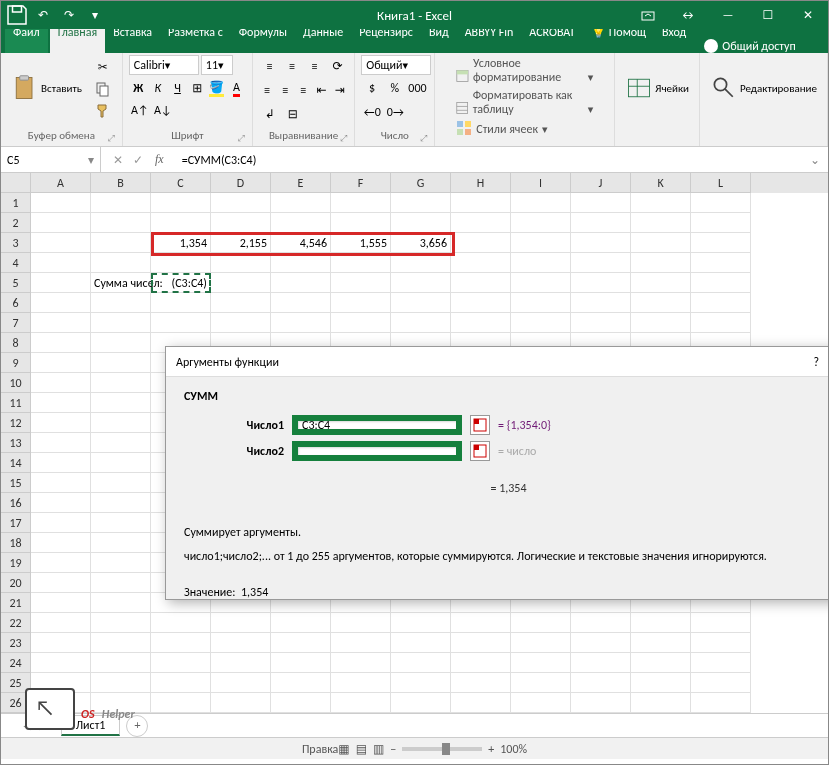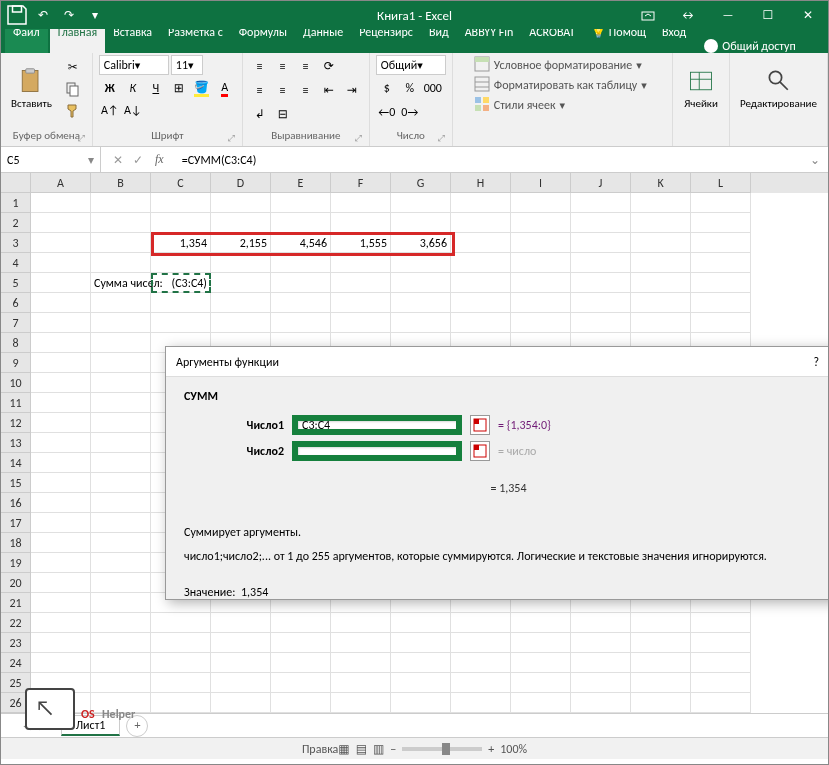--- a/index.html
+++ b/index.html
@@ -13,21 +13,21 @@
 .ribbon-tabs{height:24px;background:#0e7241;display:flex;align-items:flex-end;padding-left:4px}
 .tab{padding:14px 8px;color:#fff;font-size:12px;cursor:pointer;white-space:nowrap}
 .tab.file{background:#1a8a52;margin-right:2px}
 .tab.active{background:#f1f1f1;color:#217346}
 .share{display:flex;align-items:center;gap:4px;padding:0 10px;color:#fff}
 .share .avatar{width:14px;height:14px;border-radius:50%;background:#fff;display:inline-block}
 .ribbon{height:94px;background:#f1f1f1;border-bottom:1px solid #ccc;display:flex;overflow:hidden}
 .group{border-right:1px solid #ddd;padding:2px 6px;display:flex;flex-direction:column;justify-content:space-between;position:relative}
 .group-label{font-size:11px;color:#666;text-align:center;padding:2px 0}
 .group-body{flex:1;display:flex;align-items:flex-start;gap:4px}
-.big-btn{display:flex;flex-direction:column;align-items:center;justify-content:center;gap:2px;padding:4px;min-width:44px;height:66px}
+.big-btn{display:flex;flex-direction:row;align-items:center;justify-content:center;gap:2px;padding:4px;min-width:44px;height:66px}
 .big-btn svg{width:28px;height:28px}
 .small-stack{display:flex;flex-direction:column;gap:2px;padding:2px}
 .small-btn{width:22px;height:20px;display:flex;align-items:center;justify-content:center}
 .font-row{display:flex;gap:2px;align-items:center;margin-bottom:2px}
 .combo{border:1px solid #ccc;background:#fff;height:20px;display:flex;align-items:center;padding:0 4px;font-size:11px}
 .btn-row{display:flex;gap:1px}
 .rbtn{width:22px;height:22px;display:flex;align-items:center;justify-content:center;border:1px solid transparent}
 .namebox-row{height:26px;border-bottom:1px solid #ccc;display:flex;align-items:center;background:#fff}
 .namebox{width:100px;border-right:1px solid #ccc;padding:0 6px;height:100%;display:flex;align-items:center;justify-content:space-between}
 .fx-btns{display:flex;gap:2px;padding:0 8px;color:#999;align-items:center}
@@ -69,21 +69,21 @@
 .sheet-nav{display:flex;gap:4px;color:#888;padding-right:12px}
 .sheet-tab{padding:2px 14px;border:1px solid #ccc;border-bottom:2px solid #217346;background:#fff;font-size:12px}
 .sheet-add{width:22px;height:22px;border:1px solid #ccc;border-radius:50%;margin-left:6px;text-align:center;line-height:18px;color:#666}
 .statusbar{height:22px;background:#f1f1f1;border-top:1px solid #ccc;display:flex;align-items:center;justify-content:center;padding:0 8px;font-size:11px;color:#555}
 .zoom{display:flex;align-items:center;gap:6px}
 .zoom-slider{width:80px;height:4px;background:#ccc;position:relative}
 .zoom-slider::after{content:'';position:absolute;left:50%;top:-4px;width:8px;height:12px;background:#888}
 .watermark{position:absolute;left:24px;bottom:34px;z-index:200;display:flex;align-items:center;gap:6px}
 .wm-icon{width:50px;height:42px;border:2px solid #444;border-radius:4px;position:relative;background:#fff}
 .wm-icon::before{content:'↖';position:absolute;left:8px;top:4px;font-size:22px;color:#444}
-.wm-text{font-size:26px;font-weight:bold;font-family:Arial}
+.wm-text{font-size:26px;font-weight:bold;font-style:italic;font-family:Arial}
 .wm-os{color:#c22}
 .wm-help{color:#888}
 .dlg-value{padding:10px 18px 0;font-size:12px}
 .styles-group{flex:1;min-width:180px}
 .style-row{display:flex;align-items:flex-end;gap:4px;font-size:11px;color:#555;padding:1px 15px}
 .style-row svg{width:16px;height:16px}
 .launcher{position:absolute;right:2px;bottom:2px;width:12px;height:12px;font-size:9px;color:#888}
 </style>
 </head>
 <body>

